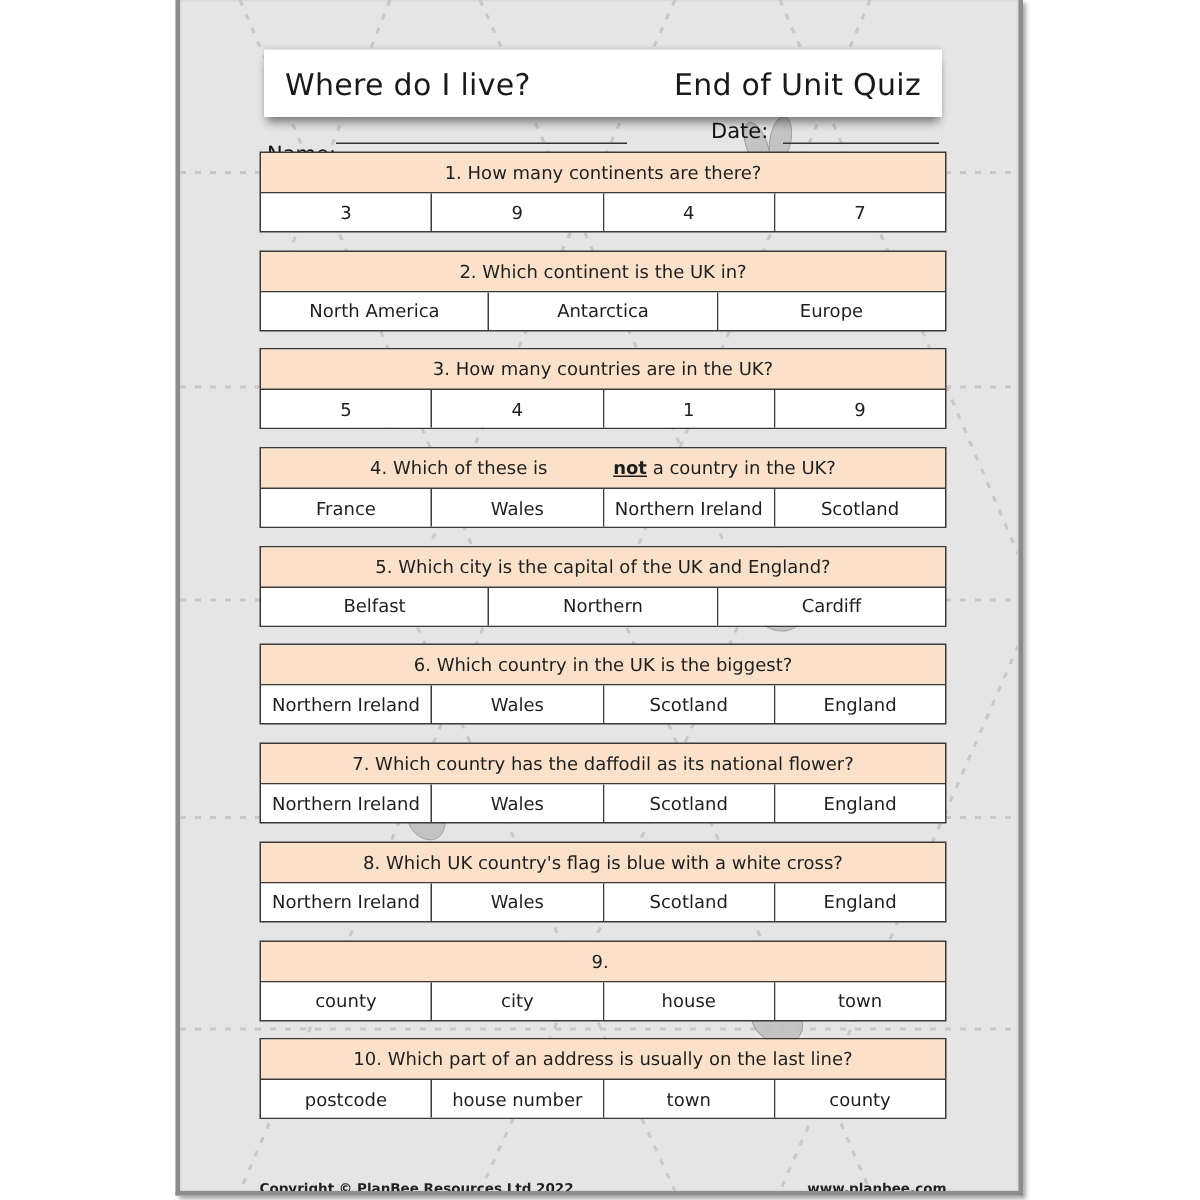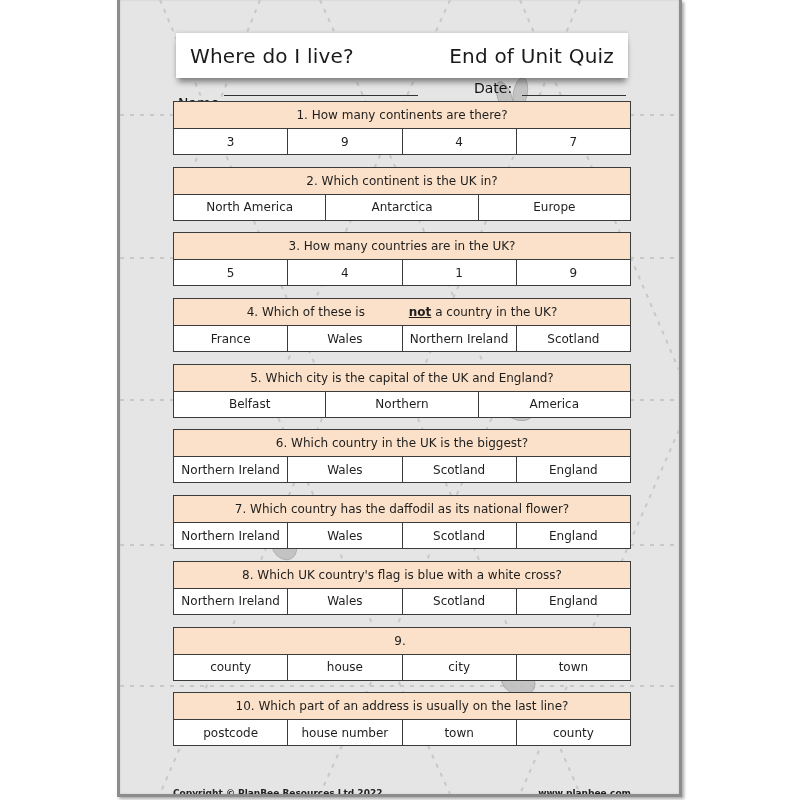--- a/index.html
+++ b/index.html
@@ -230,21 +230,21 @@
       </div>
     </div>
 
     <div class="q-block">
       <div class="q-header">
         <span>5.</span>&nbsp;<span>Which city is the capital of the UK and England?</span>
       </div>
       <div class="q-answers">
         <div class="q-answer">Belfast</div>
         <div class="q-answer">Northern</div>
-        <div class="q-answer">America</div>
+        <div class="q-answer">Cardiff</div>
       </div>
     </div>
 
     <div class="q-block">
       <div class="q-header">
         <span>6.</span>&nbsp;<span>Which country in the UK is the biggest?</span>
       </div>
       <div class="q-answers">
         <div class="q-answer">Northern Ireland</div>
         <div class="q-answer">Wales</div>
@@ -276,22 +276,22 @@
         <div class="q-answer">England</div>
       </div>
     </div>
 
     <div class="q-block">
       <div class="q-header">
         <span>9.</span>&nbsp;
       </div>
       <div class="q-answers">
         <div class="q-answer">county</div>
+        <div class="q-answer">city</div>
         <div class="q-answer">house</div>
-        <div class="q-answer">city</div>
         <div class="q-answer">town</div>
       </div>
     </div>
 
     <div class="q-block">
       <div class="q-header">
         <span>10.</span>&nbsp;<span>Which part of an address is usually on the last line?</span>
       </div>
       <div class="q-answers">
         <div class="q-answer">postcode</div>

